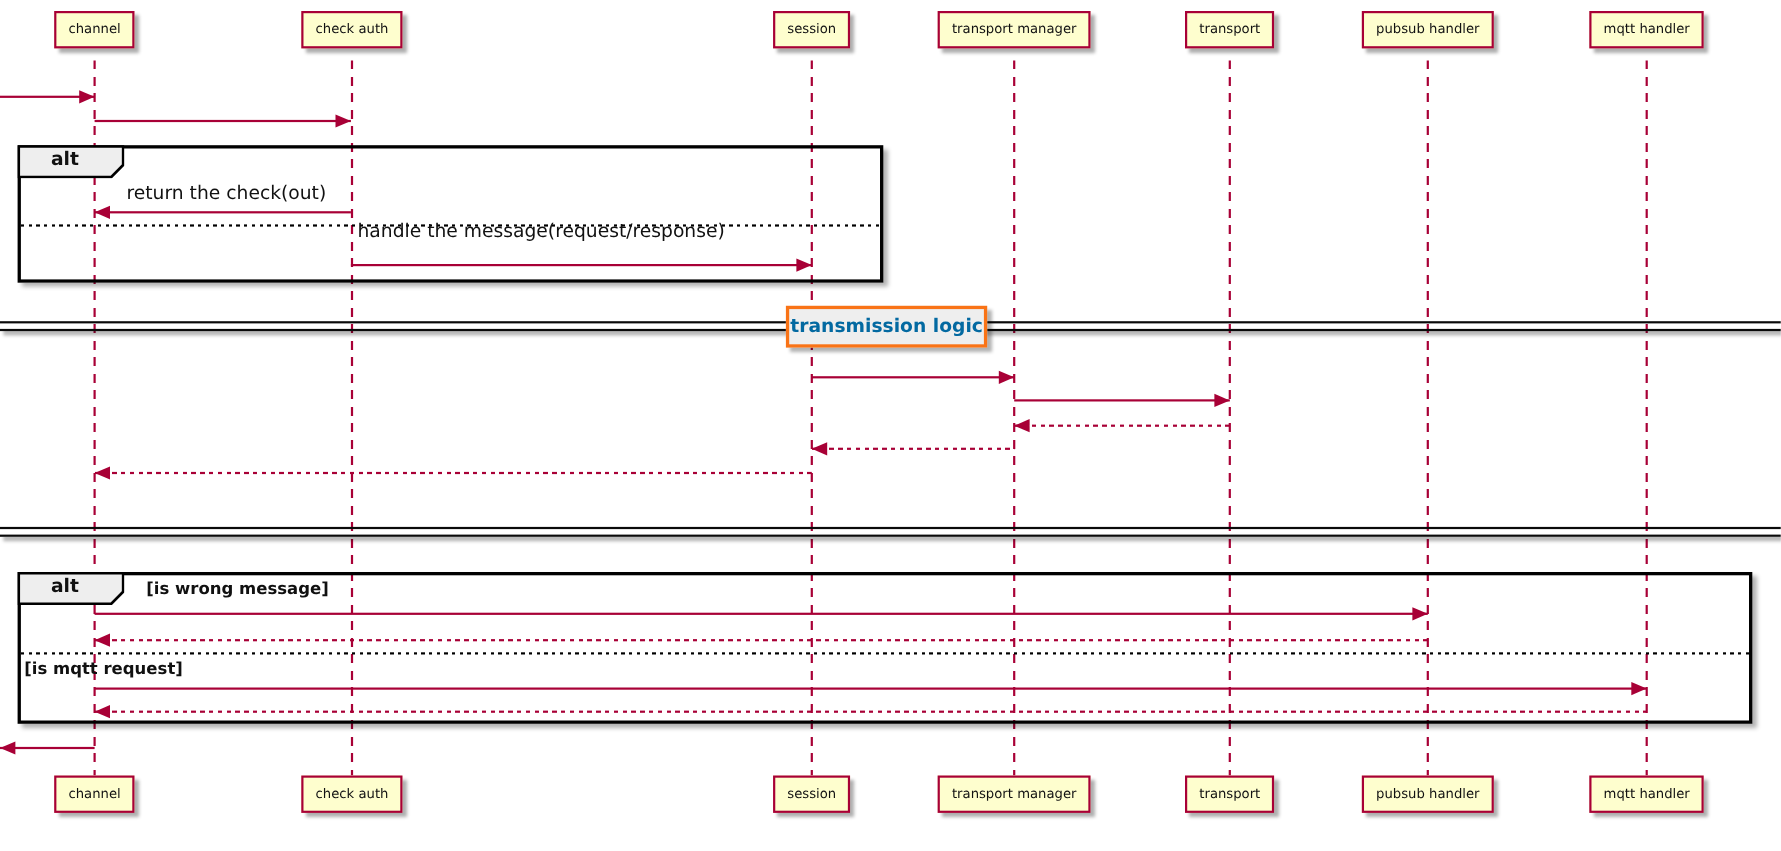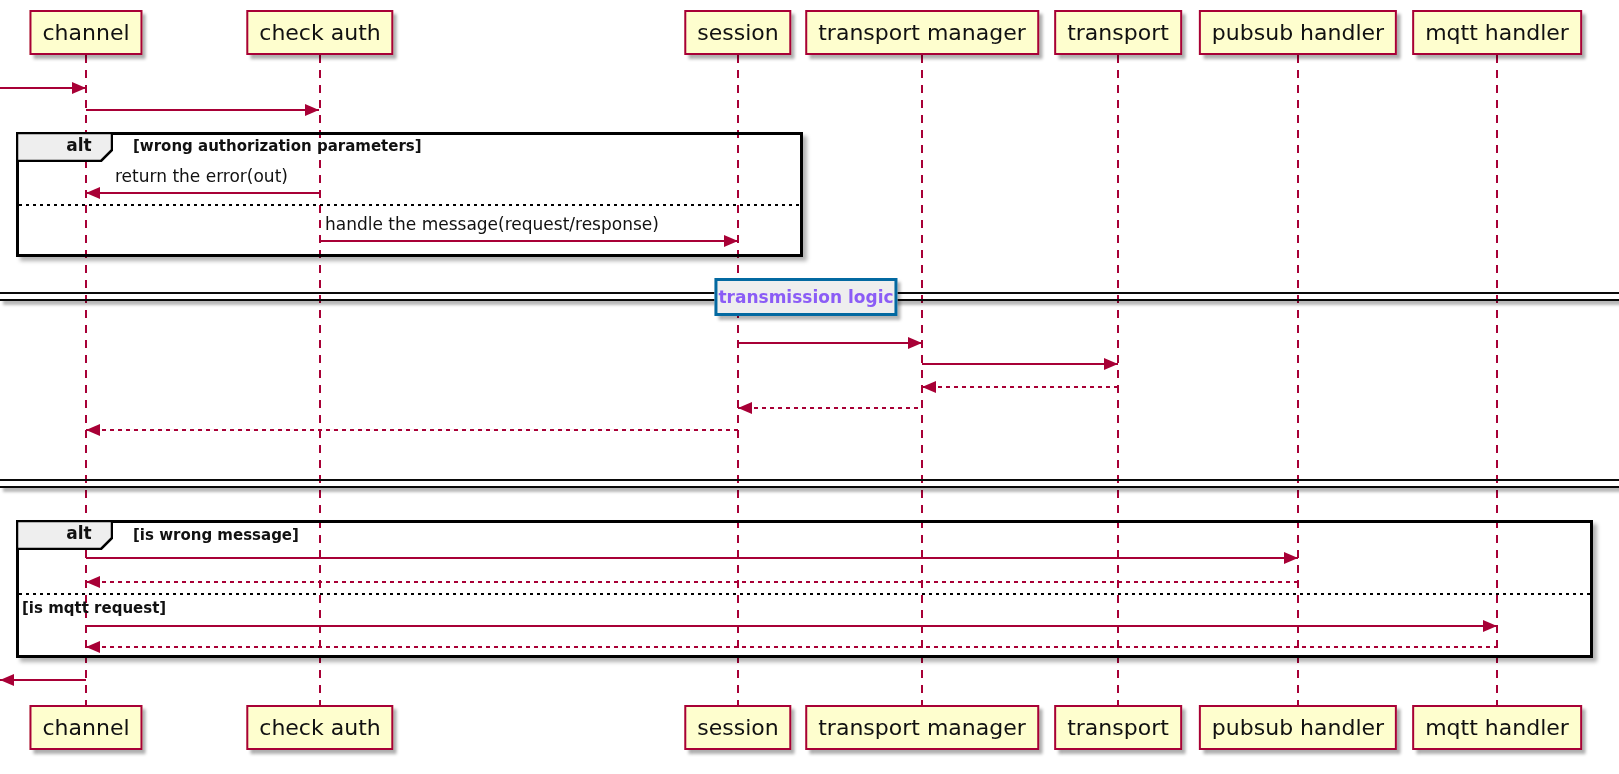--- a/index.html
+++ b/index.html
@@ -4,52 +4,52 @@
 <style>
   html,body{margin:0;padding:0;background:#FFFFFF;}
   .canvas{
     position:relative;width:1619px;height:774px;background:#FFFFFF;overflow:hidden;
     font-family:"DejaVu Sans", sans-serif;color:#151515;
   }
   
   .participant{
     position:absolute;transform:translateX(-50%);
     background:#FEFECE;border:2px solid #A80036;
-    padding:8px 11px;font-size:22px;line-height:1.15;white-space:nowrap;
+    padding:8px 11px;font-size:12px;line-height:1.15;white-space:nowrap;
     box-shadow:4px 4px 3px rgba(0,0,0,0.32);z-index:6;color:#111;
   }
   
   .lifeline{
     position:absolute;top:55px;height:650px;width:2px;z-index:1;
     background:repeating-linear-gradient(180deg,#A80036 0 8px,transparent 8px 15px);
   }
   
   .arrow{position:absolute;height:2px;z-index:4;}
   .arrow .line{position:absolute;left:0;right:0;top:0;height:2px;background:#A80036;}
   .arrow.dashed .line{background:repeating-linear-gradient(90deg,#A80036 0 4px,transparent 4px 8px);}
   .head{position:absolute;width:0;height:0;top:-5px;}
   .head.right{right:0;border-top:6px solid transparent;border-bottom:6px solid transparent;border-left:14px solid #A80036;}
   .head.left{left:0;border-top:6px solid transparent;border-bottom:6px solid transparent;border-right:14px solid #A80036;}
   
   .msg-label{position:absolute;font-size:17px;white-space:nowrap;z-index:4;color:#111;}
   
   .frame{position:absolute;border:3px solid #000;z-index:3;box-shadow:4px 4px 4px rgba(0,0,0,0.3);}
   .pent{position:absolute;left:-3px;top:-3px;z-index:2;}
   .pent polygon{fill:#EEEEEE;stroke:#000;stroke-width:2.5;}
-  .operator{position:absolute;left:-3px;top:0;width:86px;text-align:center;font-weight:bold;font-size:17px;z-index:3;color:#111;padding-left:20px;}
+  .operator{position:absolute;left:-3px;top:0;width:86px;text-align:center;font-weight:bold;font-size:17px;z-index:3;color:#111;}
   .guard{position:absolute;font-weight:bold;font-size:15px;white-space:nowrap;z-index:4;color:#111;}
   .separator{position:absolute;height:2px;z-index:3;
     background:repeating-linear-gradient(90deg,#000 0 3px,transparent 3px 7px);}
   
   .divider-line{position:absolute;left:0;width:1619px;height:5px;z-index:2;
     border-top:2px solid #0a0a0a;border-bottom:2px solid #0a0a0a;
     box-shadow:3px 4px 3px rgba(0,0,0,0.28);}
   .divider-label{position:absolute;transform:translateX(-50%);
-    background:#EEEEEE;border:3px solid #0369a1;font-weight:bold;font-size:17px;
-    padding:6px 1px;white-space:nowrap;box-shadow:4px 4px 3px rgba(0,0,0,0.3);z-index:6;color:#8b5cf6;}
+    background:#EEEEEE;border:3px solid #f97316;font-weight:bold;font-size:17px;
+    padding:6px 1px;white-space:nowrap;box-shadow:4px 4px 3px rgba(0,0,0,0.3);z-index:6;color:#0369a1;}
 </style>
 </head>
 <body>
 
 <div class="canvas">
 
   <div class="lifeline" style="left:85px"></div>
   <div class="lifeline" style="left:319px"></div>
   <div class="lifeline" style="left:737px"></div>
   <div class="lifeline" style="left:921px"></div>
@@ -60,21 +60,20 @@
   <div class="divider-line" style="top:292px"></div>
   <div class="divider-label" style="left:806px;top:278px">transmission logic</div>
   <div class="divider-line" style="top:479px"></div>
 
   <div class="frame" style="left:16px;top:132px;width:781px;height:119px">
     <svg class="pent" width="97" height="30" viewBox="0 0 97 30">
       <polygon points="1,1 96,1 96,18 85,29 1,29"></polygon>
     </svg>
     <span class="operator">alt</span>
   </div>
-  <div class="guard" style="left:133px;top:137px">[wrong authorization parameters]</div>
   <div class="separator" style="left:19px;top:204px;width:781px"></div>
 
   <div class="frame" style="left:16px;top:520px;width:1571px;height:132px">
     <svg class="pent" width="97" height="30" viewBox="0 0 97 30">
       <polygon points="1,1 96,1 96,18 85,29 1,29"></polygon>
     </svg>
     <span class="operator">alt</span>
   </div>
   <div class="guard" style="left:133px;top:526px">[is wrong message]</div>
   <div class="separator" style="left:19px;top:593px;width:1571px"></div>
@@ -82,27 +81,27 @@
 
   <div class="arrow solid" style="left:0;top:87px;width:86px">
     <div class="line"></div>
       <div class="head right"></div>
   </div>
   <div class="arrow solid" style="left:86px;top:109px;width:233px">
     <div class="line"></div>
       <div class="head right"></div>
   </div>
 
-  <div class="msg-label" style="left:115px;top:166px">return the error(out)</div>
+  <div class="msg-label" style="left:115px;top:166px">return the check(out)</div>
   <div class="arrow solid" style="left:86px;top:192px;width:233px">
     <div class="line"></div>
       <div class="head left"></div>
   </div>
 
-  <div class="msg-label" style="left:325px;top:214px">handle the message(request/response)</div>
+  <div class="msg-label" style="left:325px;top:200px">handle the message(request/response)</div>
   <div class="arrow solid" style="left:319px;top:240px;width:419px">
     <div class="line"></div>
       <div class="head right"></div>
   </div>
 
   <div class="arrow solid" style="left:738px;top:342px;width:184px">
     <div class="line"></div>
       <div class="head right"></div>
   </div>
   <div class="arrow solid" style="left:922px;top:363px;width:196px">

